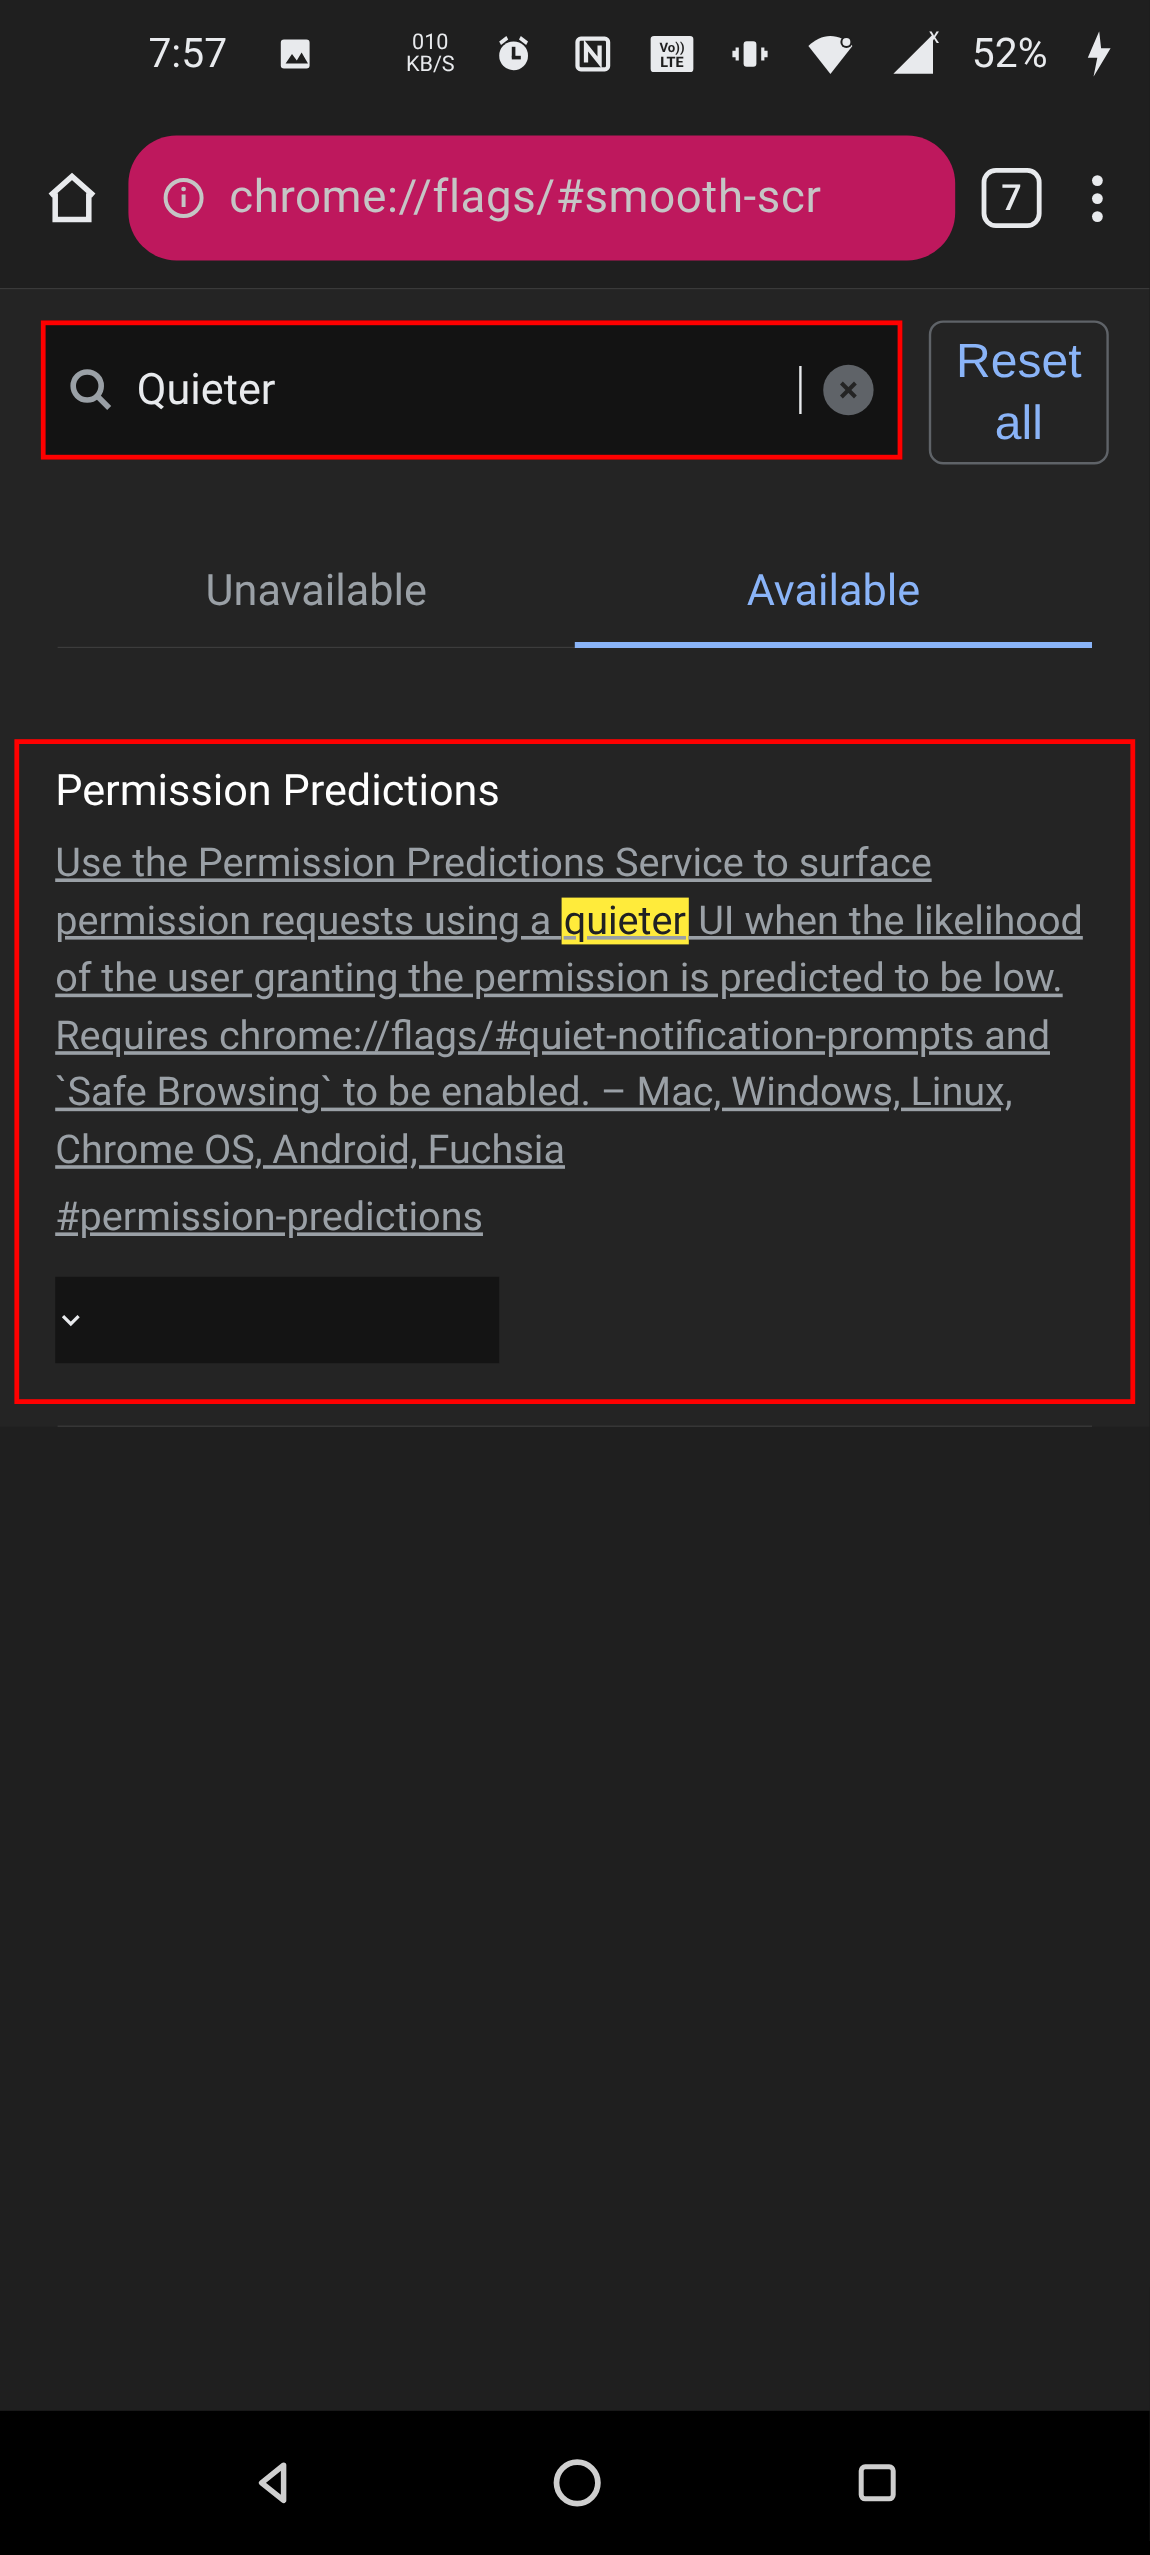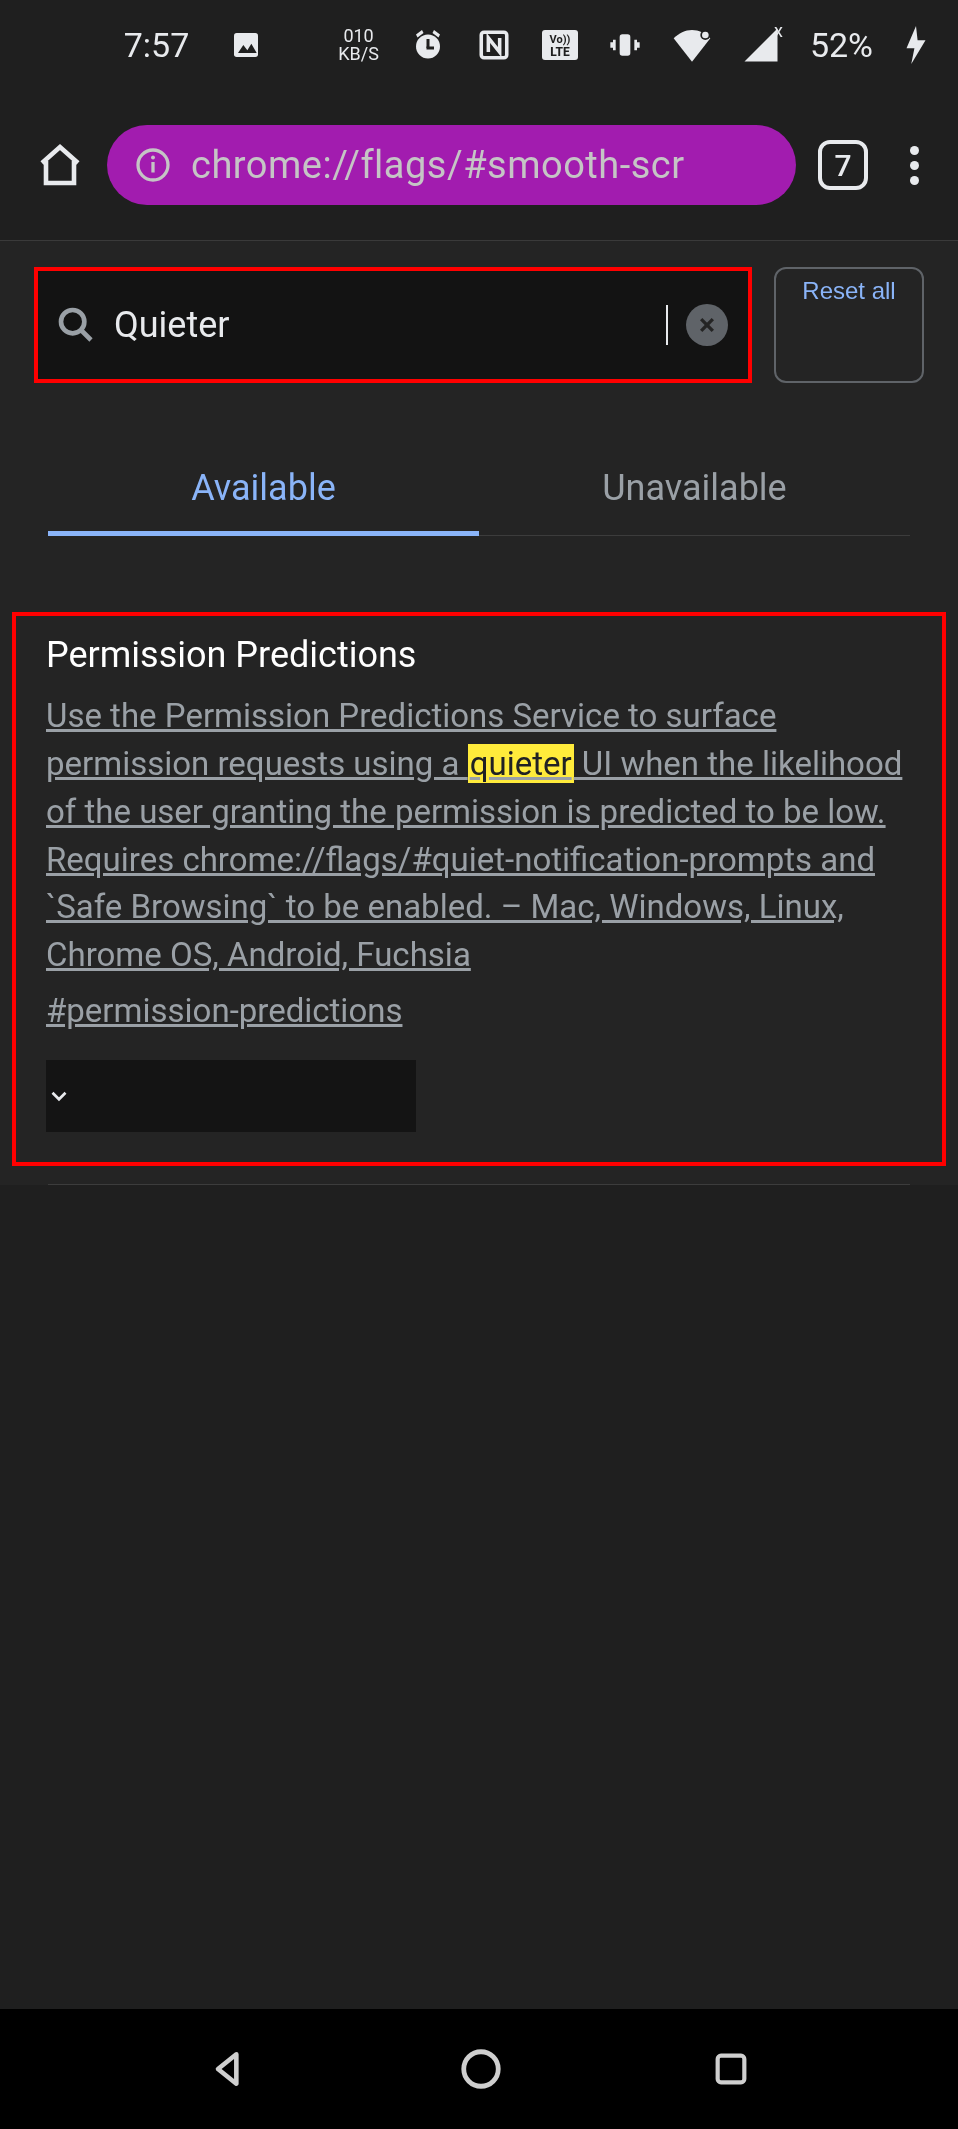--- a/index.html
+++ b/index.html
@@ -36,23 +36,23 @@
     padding: 0 20px 0 35px;
     gap: 22px;
     background: #1f1f1f;
   }
   .home-btn {
     width: 50px; height: 50px;
     color: #e8eaed;
   }
   .omnibox {
     flex: 1;
-    height: 80px;
+    height: 104px;
     border-radius: 40px;
-    background: #a21caf;
+    background: #be185d;
     display: flex;
     align-items: center;
     padding: 0 28px;
     gap: 20px;
     color: #c5c5c5;
     font-size: 38px;
     overflow: hidden;
   }
   .omnibox .info-ic { flex-shrink:0; }
   .omnibox .url-text { white-space: nowrap; overflow:hidden; letter-spacing:0.5px;}
@@ -109,21 +109,21 @@
     color: #242424;
     display:flex; align-items:center; justify-content:center;
     font-size: 26px; font-weight:700;
   }
   .reset-btn {
     width: 150px;
     border: 2px solid #5f6368;
     border-radius: 12px;
     background: transparent;
     color: #8ab4f8;
-    font-size: 24px;
+    font-size: 40px;
     display:flex; align-items:flex-start; justify-content:center;
     text-align:center;
     line-height: 1.3;
     padding: 6px 10px;
   }
 
   
   .tabs {
     display: flex;
     border-bottom: 1px solid #3c3c3c;
@@ -332,25 +332,25 @@
             <line x1="19" y1="5" x2="5" y2="19"></line>
           </svg>
       </span>
     </div>
     <button class="reset-btn">
       <span>Reset all</span>
     </button>
   </div>
 
   <div class="tabs">
+    <div class="tab">
+      <span>Unavailable</span>
+    </div>
     <div class="tab active">
       <span>Available</span>
-    </div>
-    <div class="tab">
-      <span>Unavailable</span>
     </div>
   </div>
 
   <div class="flags-list">
     <div class="flag-item">
       <div class="flag-title">Permission Predictions</div>
       <div class="flag-desc">
         <span>Use the Permission Predictions Service to surface permission requests using a </span><span class="hl">quieter</span><span> UI when the likelihood of the user granting the permission is predicted to be low. Requires chrome://flags/#quiet-notification-prompts and `Safe Browsing` to be enabled. – Mac, Windows, Linux, Chrome OS, Android, Fuchsia</span>
       </div>
       <a class="flag-anchor">#permission-predictions</a>

